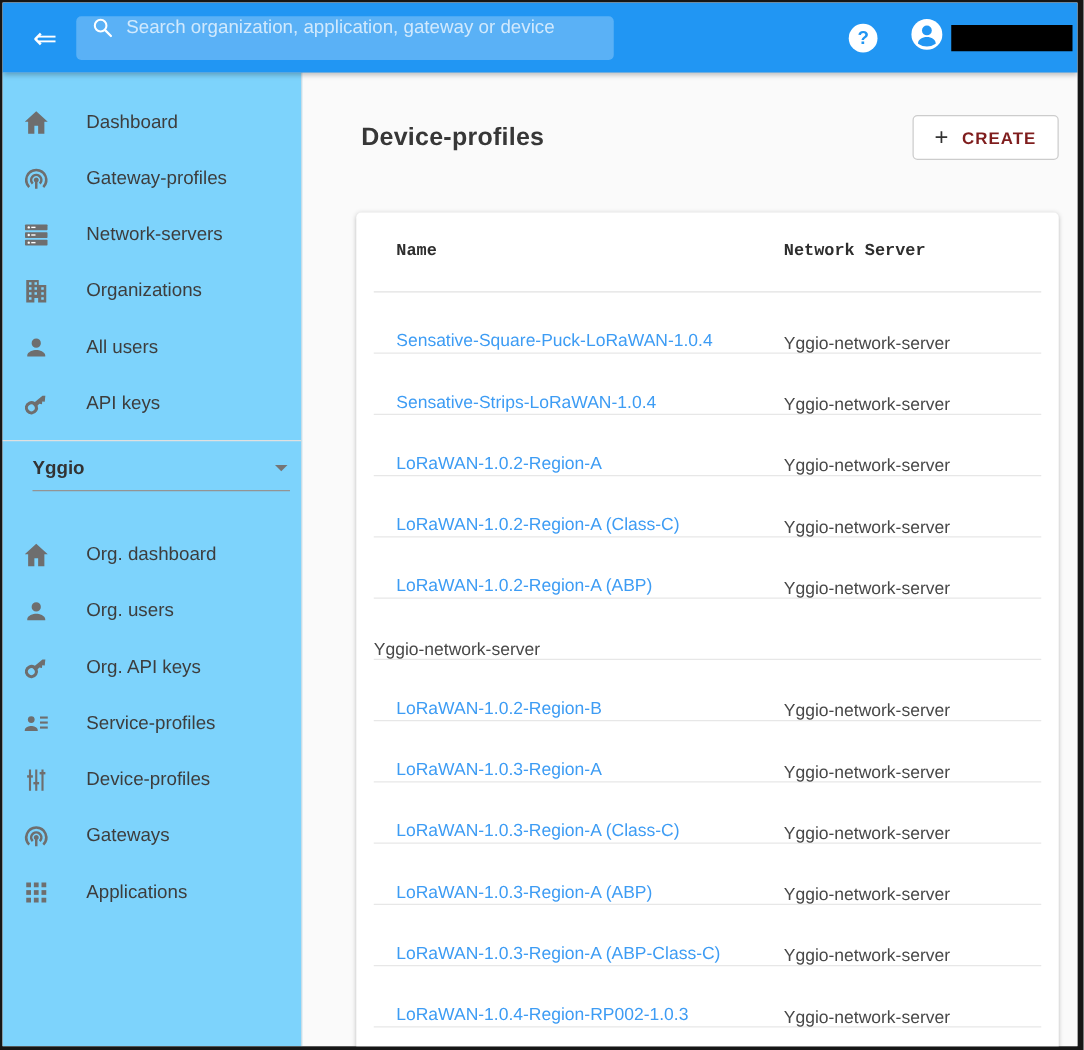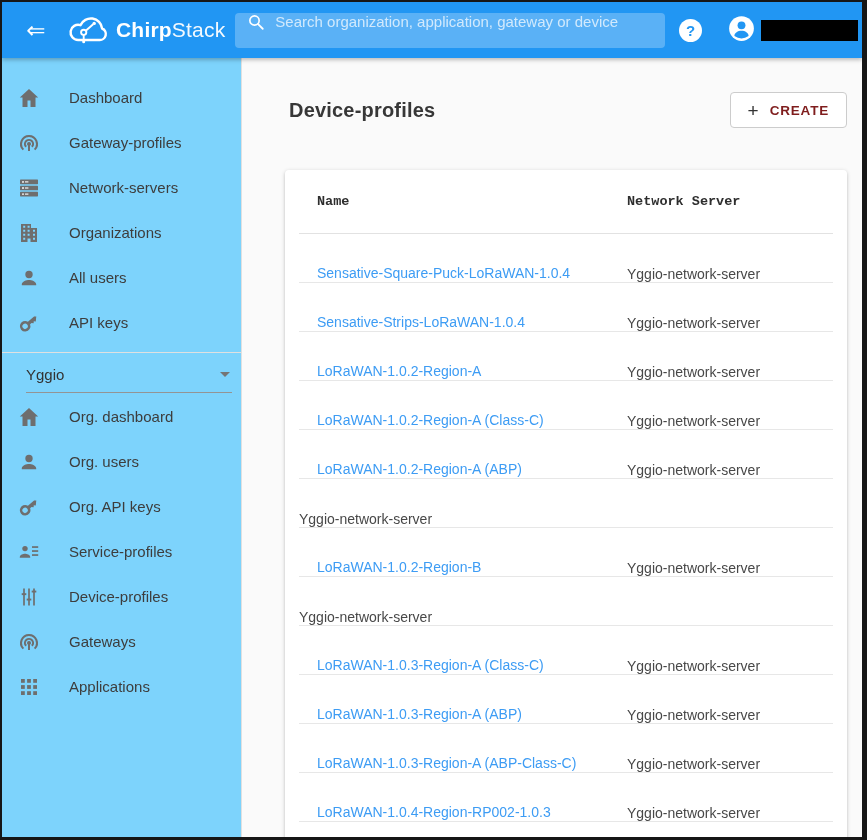--- a/index.html
+++ b/index.html
@@ -30,21 +30,21 @@
   .redacted { width:97px; height:21px; background:#000; margin-left:6px; }
 
   
   .content { flex:1; display:flex; min-height:0; }
   .sidebar { width:240px; flex:0 0 240px; background:#7dd3fc; border-right:1px solid #e0e0e0; padding-top:17px; }
   .nav-item { height:45px; display:flex; align-items:center; padding-left:15px; cursor:pointer; }
   .nav-icon { width:24px; height:24px; color:#6e6e6e; margin-right:28px; flex:none; }
   .nav-icon svg { width:24px; height:24px; display:block; }
   .nav-label { font-size:15px; color:#3d3d3d; white-space:nowrap; }
   .sidebar-divider { border-top:1px solid #e0e0e0; margin-top:7px; }
-  .org-select { padding:13px 10px 0 24px; margin-bottom:1px; }
+  .org-select { padding:13px 10px 0 24px; margin-bottom:28px;font-weight:bold; }
   .org-row { width:206px; display:flex; align-items:center; justify-content:space-between;
              padding-bottom:9px; border-bottom:1px solid #949494; cursor:pointer; }
   .org-value { font-size:15px; color:#333; }
   .caret-down { width:0; height:0; border-left:5px solid transparent; border-right:5px solid transparent;
                 border-top:5px solid #757575; margin-right:2px; }
 
   
   .main { flex:1; background:#fafafa; min-width:0; }
   .main-header { display:flex; align-items:center; justify-content:space-between; padding:34px 15px 0 47px; }
   .page-title { font-size:20px; font-weight:700; color:#373737; letter-spacing:.2px; }
@@ -62,33 +62,20 @@
   .trow a { color:#3d9cf4; font-size:14px; text-decoration:none; white-space:nowrap; }
   .cell-server { font-size:14px; color:#484848; white-space:nowrap; }
 </style>
 </head>
 <body>
 
 <div class="screen">
 
   <div class="topbar">
     <div class="collapse-btn">⇐</div>
-    <div class="logo">
-      <span>
-        <svg width="46" height="34" viewBox="0 0 48 36">
-          <path d="M37 28.5H14.5a8 8 0 1 1 2.6-15.6A12 12 0 0 1 40 16.4a6.3 6.3 0 0 1-3 12.1z" fill="none" stroke="#fff" stroke-width="2.6" stroke-linejoin="round"></path>
-          <circle cx="20.5" cy="20.5" r="2.8" fill="none" stroke="#fff" stroke-width="2"></circle>
-          <path d="M23 18.6 30.5 12" stroke="#fff" stroke-width="2"></path>
-          <circle cx="31.6" cy="11" r="1.8" fill="#fff"></circle>
-          <path d="M20.5 23.4v5.2" stroke="#fff" stroke-width="2"></path>
-          <circle cx="20.5" cy="30.5" r="1.6" fill="#fff"></circle>
-        </svg>
-      </span>
-      <span class="brand"><b>Chirp</b><span class="light">Stack</span></span>
-    </div>
     <div class="search">
       <span>
         <svg width="18" height="18" viewBox="0 0 24 24">
           <circle cx="10" cy="10" r="6.2" fill="none" stroke="#fff" stroke-width="2.2"></circle>
           <path d="M14.8 14.8 21 21" stroke="#fff" stroke-width="2.4" stroke-linecap="round"></path>
         </svg>
       </span>
       <input type="text" placeholder="Search organization, application, gateway or device" style="">
     </div>
     <div class="spacer"></div>
@@ -313,20 +300,23 @@
           <div class="trow">
             <div class="cell-server">Yggio-network-server</div>
           </div>
           <div class="trow">
             <div class="col-name">
               <a href="#">LoRaWAN-1.0.2-Region-B</a>
             </div>
             <div class="cell-server">Yggio-network-server</div>
           </div>
           <div class="trow">
+            <div class="col-name">
+              <a href="#">LoRaWAN-1.0.3-Region-A</a>
+            </div>
             <div class="cell-server">Yggio-network-server</div>
           </div>
           <div class="trow">
             <div class="col-name">
               <a href="#">LoRaWAN-1.0.3-Region-A (Class-C)</a>
             </div>
             <div class="cell-server">Yggio-network-server</div>
           </div>
           <div class="trow">
             <div class="col-name">

